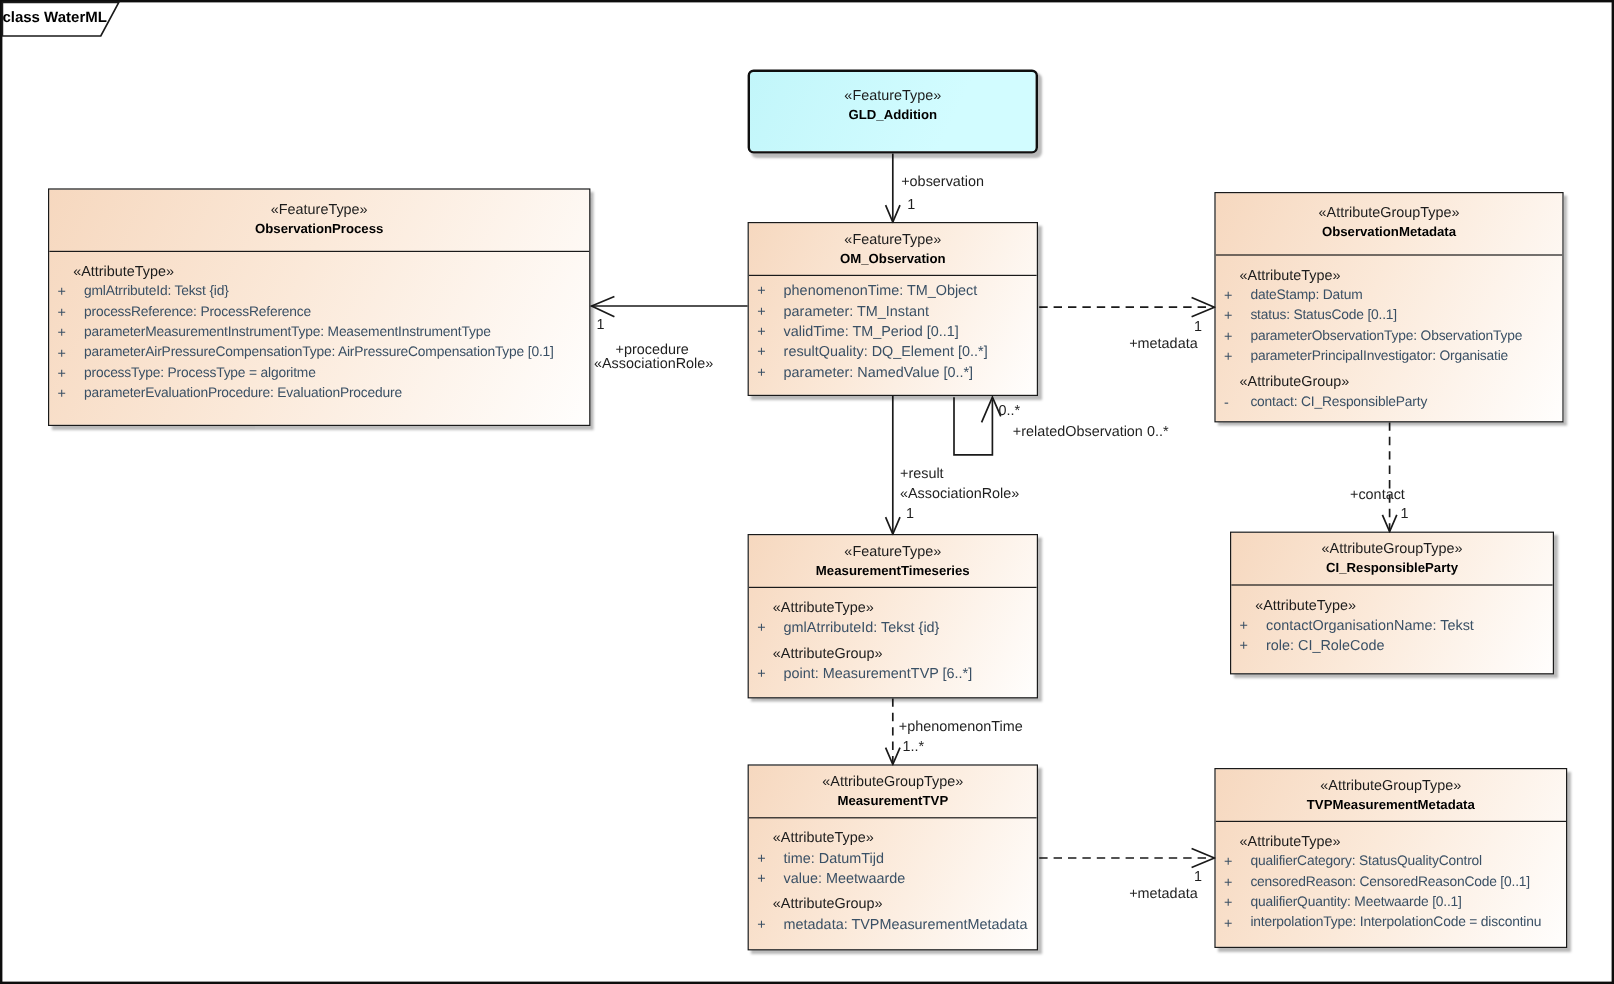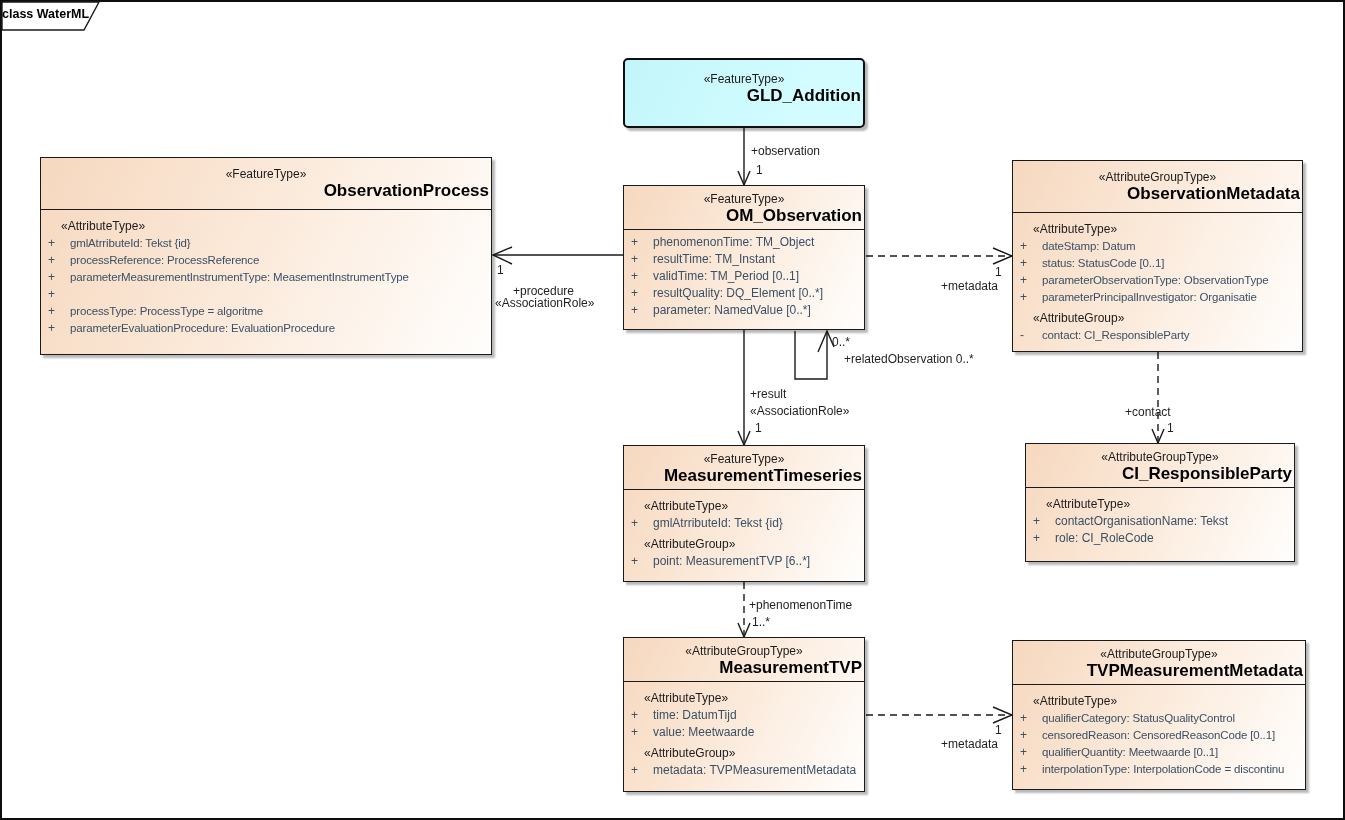--- a/index.html
+++ b/index.html
@@ -9,21 +9,21 @@
   svg.overlay{position:absolute;left:0;top:0;z-index:1;}
   .ea-box{position:absolute;background:linear-gradient(115deg,#f6d8bf 0%,#fbe9d9 45%,#fffefd 100%);
           border:1.4px solid #1a1a1a;box-shadow:3px 3px 2px rgba(0,0,0,.28);
           box-sizing:border-box;overflow:hidden;z-index:2;}
   .ea-box.feature-top{background:linear-gradient(115deg,#c2f6fa 0%,#d2fcff 70%);
           border:2px solid #0f0f0f;border-radius:5px;}
   .hd{border-bottom:1.4px solid #1a1a1a;text-align:center;padding:5px 2px 4px;}
   .hd.noline{border-bottom:none;padding-top:11px;}
   .hd.tall{padding:8px 2px 9px;}
   .st{font-size:12px;color:#1c1c1c;line-height:16px;}
-  .nm{font-size:17px;font-weight:bold;color:#000;line-height:18px;text-align:right;}
+  .nm{font-size:11px;font-weight:bold;color:#000;line-height:18px;}
   .bd{padding:4px 16px 0 0;}
   .ghead{font-size:12px;color:#1c1c1c;padding-left:20px;line-height:17px;margin-top:4px;white-space:nowrap;}
   .row{display:flex;line-height:17px;white-space:nowrap;}
   .vis{width:22px;padding-left:7px;font-size:12px;color:#3a5065;flex:none;}
   .atext{font-size:12px;color:#3a5065;}
   .tight .atext{font-size:11.5px;letter-spacing:-0.15px;}
   .clabel{position:absolute;font-size:12px;color:#1f1f1f;white-space:nowrap;z-index:3;line-height:14px;}
   .tab-label{position:absolute;left:2px;top:7px;font-weight:bold;font-size:12.5px;color:#000;z-index:3;}
 </style>
 </head>
@@ -98,20 +98,21 @@
     <div class="row">
         <span class="vis">+</span>
         <span class="atext">processReference: ProcessReference</span>
       </div>
     <div class="row">
         <span class="vis">+</span>
         <span class="atext">parameterMeasurementInstrumentType: MeasementInstrumentType</span>
       </div>
     <div class="row">
         <span class="vis">+</span>
+        <span class="atext">parameterAirPressureCompensationType: AirPressureCompensationType [0.1]</span>
       </div>
     <div class="row">
         <span class="vis">+</span>
         <span class="atext">processType: ProcessType = algoritme</span>
       </div>
     <div class="row">
         <span class="vis">+</span>
         <span class="atext">parameterEvaluationProcedure: EvaluationProcedure</span>
       </div>
   </div>
@@ -122,21 +123,21 @@
     <div class="st">«FeatureType»</div>
     <div class="nm">OM_Observation</div>
   </div>
   <div class="bd">
     <div class="row">
         <span class="vis">+</span>
         <span class="atext">phenomenonTime: TM_Object</span>
       </div>
     <div class="row">
         <span class="vis">+</span>
-        <span class="atext">resultTime: TM_Instant</span>
+        <span class="atext">parameter: TM_Instant</span>
       </div>
     <div class="row">
         <span class="vis">+</span>
         <span class="atext">validTime: TM_Period [0..1]</span>
       </div>
     <div class="row">
         <span class="vis">+</span>
         <span class="atext">resultQuality: DQ_Element [0..*]</span>
       </div>
     <div class="row">

